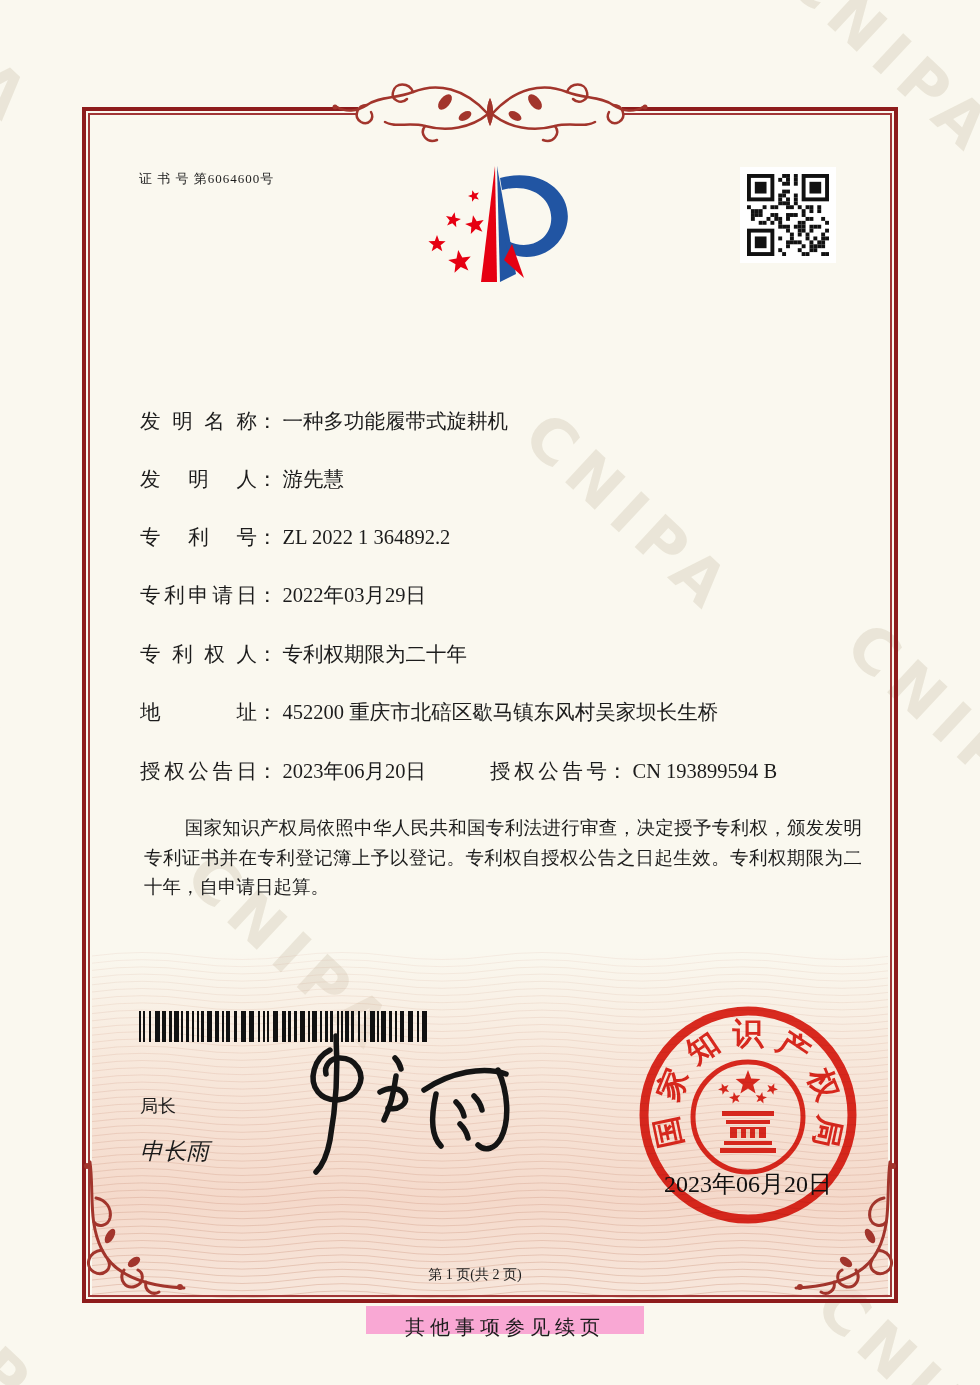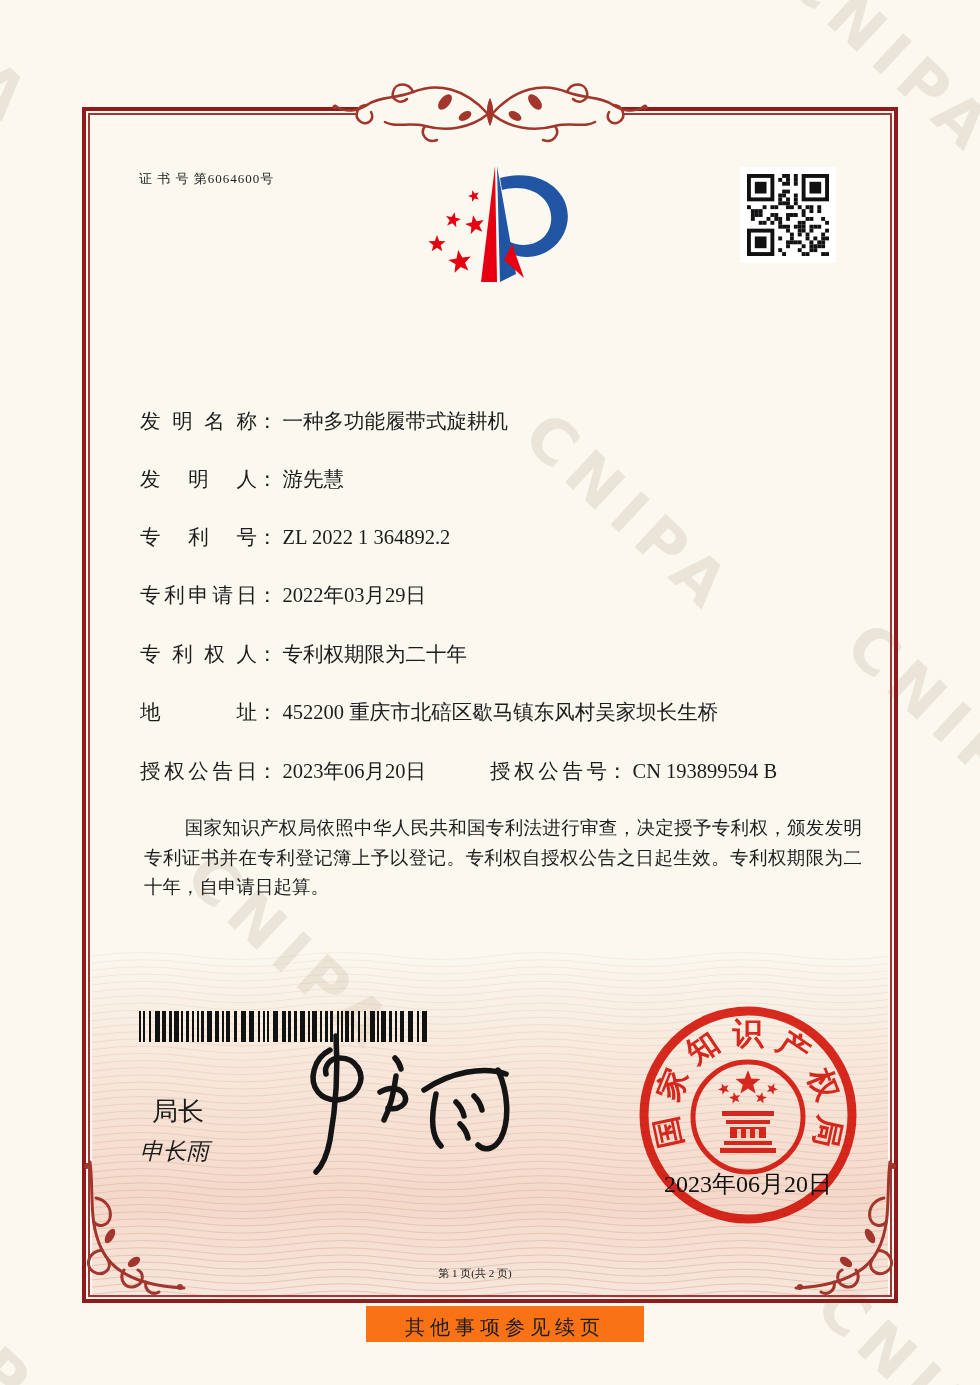--- a/index.html
+++ b/index.html
@@ -40,31 +40,31 @@
   
   .row{position:absolute;left:140px;font-size:20.5px;white-space:nowrap;z-index:5;}
   .justify{display:inline-flex;justify-content:space-between;width:117px;vertical-align:bottom;}
   .colon{display:inline-block;margin-right:5px;}
   .pair2{position:absolute;left:350px;top:0;white-space:nowrap;}
   
   .paras{position:absolute;left:140px;top:810px;width:726px;z-index:5;}
   .paras p{margin:4px;font-size:18.5px;line-height:29.5px;text-indent:2.2em;text-align:justify;}
   
   .barcode{position:absolute;left:139px;top:1011px;width:293px;height:31px;z-index:5;}
-  .sig-title{position:absolute;left:152px;top:1094px;font-family:"Liberation Sans","DejaVu Sans",sans-serif;
-    font-size:26px;font-weight:500;z-index:5;}
+  .sig-title{position:absolute;left:140px;top:1094px;font-family:"Liberation Sans","DejaVu Sans",sans-serif;
+    font-size:18px;font-weight:500;z-index:5;}
   .sig-name{position:absolute;left:140px;top:1136px;font-family:"Liberation Sans","DejaVu Sans",sans-serif;
     font-size:23px;font-weight:500;z-index:5;font-style:italic;}
   .signature{position:absolute;left:268px;top:1028px;width:280px;height:150px;z-index:6;}
   .seal{position:absolute;left:634px;top:1001px;width:228px;height:228px;z-index:6;
     mix-blend-mode:multiply;opacity:.95;}
   .seal-date{position:absolute;left:634px;top:1168px;width:228px;text-align:center;
     font-size:24px;color:#101010;z-index:7;letter-spacing:0px;}
-  .page-info{position:absolute;left:0;top:1266px;width:940px;text-align:center;font-size:11px;z-index:5;padding-left:10px;}
-  .strip{position:absolute;left:366px;top:1306px;width:278px;height:36px;background:#f97316;
+  .page-info{position:absolute;left:0;top:1266px;width:940px;text-align:center;font-size:14px;z-index:5;padding-left:10px;}
+  .strip{position:absolute;left:366px;top:1306px;width:278px;height:28px;background:#f9a8d4;
     text-align:center;line-height:42px;font-size:20px;letter-spacing:5px;z-index:5;}
 </style>
 </head>
 <body>
 
 <div class="page">
 
   <div class="wm" style="left:-140px;top:-90px">CNIPA</div>
   <div class="wm" style="left:822px;top:-60px">CNIPA</div>
   <div class="wm" style="left:560px;top:398px">CNIPA</div>

